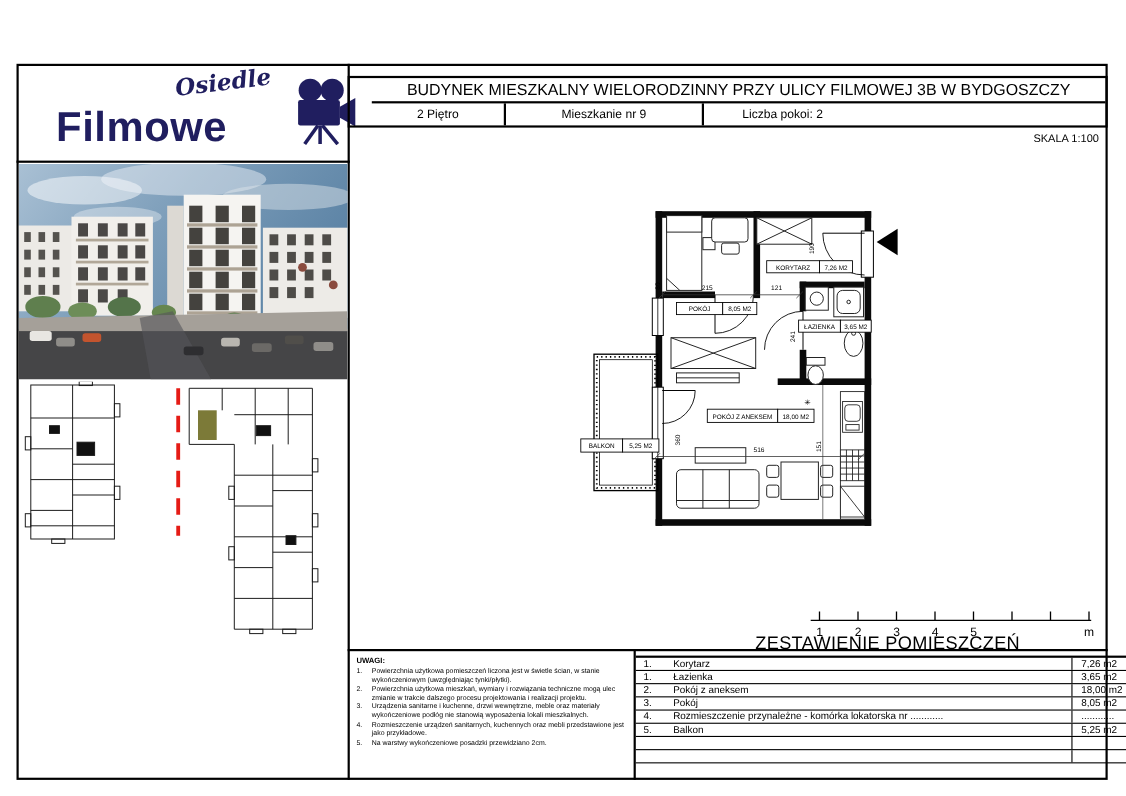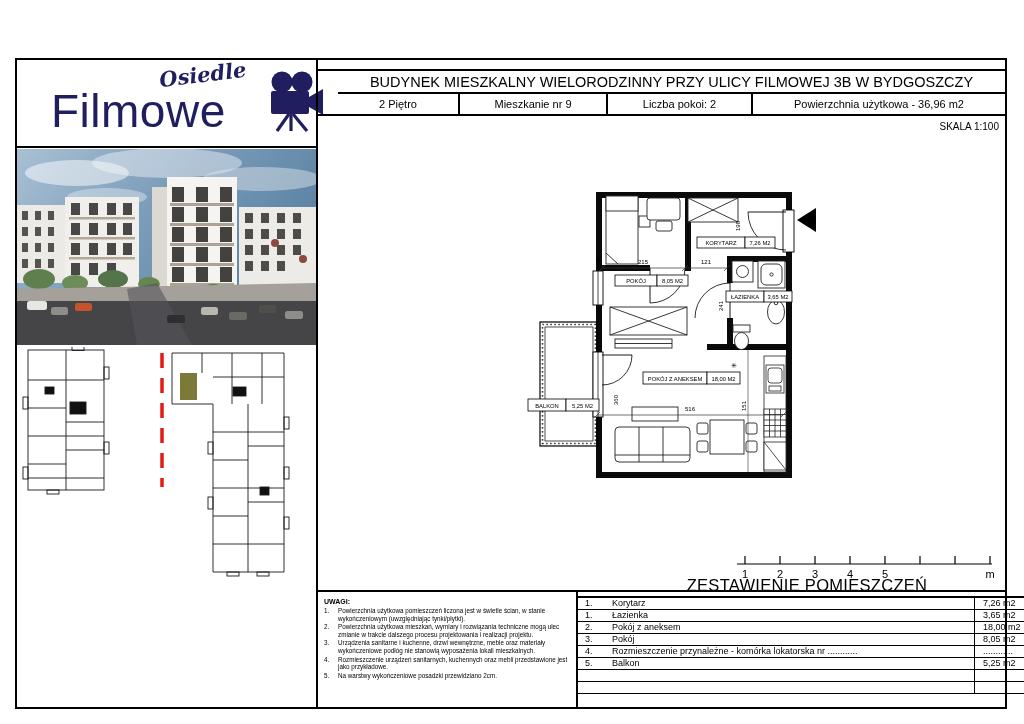--- a/index.html
+++ b/index.html
@@ -7,32 +7,32 @@
         font-family:"Liberation Sans",sans-serif;color:#000;}
   .abs{position:absolute;}
   .line{background:#000;}
 
   
   #sheet-frame{left:15px;top:58px;width:992px;height:651px;border:2px solid #000;box-sizing:border-box;}
 
   
   #logo-box{left:17px;top:60px;width:299px;height:86px;}
   #logo-inner{position:relative;width:250px;height:74px;margin:6px auto 0 34px;}
-  #logo-bottom{position:absolute;left:0;bottom:2px;font-size:46px;font-weight:400;color:#201e5f;letter-spacing:.5px;}
+  #logo-bottom{position:absolute;left:0;bottom:2px;font-size:38px;font-weight:700;color:#201e5f;letter-spacing:.5px;}
   #logo-top{position:absolute;left:108px;top:-4px;font-family:"DejaVu Serif",serif;font-style:italic;font-weight:700;
             font-size:21px;color:#201e5f;transform:rotate(-7deg);}
   #logo-camera{position:absolute;right:-24px;top:4px;}
 
   
   #header-box{left:316px;top:69px;width:691px;height:47px;border:2px solid #000;box-sizing:border-box;display:flex;flex-direction:column;padding-left:20px;}
   #header-title{flex:1;display:flex;align-items:center;justify-content:center;border-bottom:2px solid #000;font-size:14.5px;}
   #header-sub{height:20px;display:flex;}
   .hcell{display:flex;align-items:center;justify-content:center;font-size:11px;box-sizing:border-box;}
   .hcell + .hcell{border-left:2px solid #000;}
-  #hc1{width:120px;} #hc2{width:148px;} #hc3{width:145px;} #hc4{flex:1;}
+  #hc1{width:120px;} #hc2{width:180px;} #hc3{width:145px;} #hc4{flex:1;}
 
   #skala{right:25px;top:121px;font-size:10px;}
 
   
   #notes-vline{left:576px;top:590px;width:2px;height:119px;}
   #bottom-hline{left:316px;top:590px;width:691px;height:2px;}
   #notes-box{left:324px;top:598px;width:244px;}
   #notes-heading{font-size:7px;font-weight:700;margin-bottom:2px;}
   .note-item{display:grid;grid-template-columns:14px 1fr;font-size:6.3px;line-height:7.6px;margin-bottom:1px;}
 
@@ -75,21 +75,20 @@
       </svg>
     </div>
   </div>
 
   <div id="header-box" class="abs">
     <div id="header-title">BUDYNEK MIESZKALNY WIELORODZINNY PRZY ULICY FILMOWEJ 3B W BYDGOSZCZY</div>
     <div id="header-sub">
       <div id="hc1" class="hcell">2 Piętro</div>
       <div id="hc2" class="hcell">Mieszkanie nr 9</div>
       <div id="hc3" class="hcell">Liczba pokoi: 2</div>
-      <div id="hc4" class="hcell">Powierzchnia użytkowa - 36,96 m2</div>
     </div>
   </div>
   <div id="skala" class="abs">SKALA 1:100</div>
 
   <svg class="abs" style="left:17px;top:149px;" width="299" height="196" viewBox="0 0 299 196">
     <defs>
       <linearGradient id="sky" x1="0" y1="0" x2="1" y2="0.4">
         <stop offset="0" stop-color="#a9c0d4"></stop>
           <stop offset="0.5" stop-color="#7d9eba"></stop>
           <stop offset="1" stop-color="#5d84a6"></stop>

